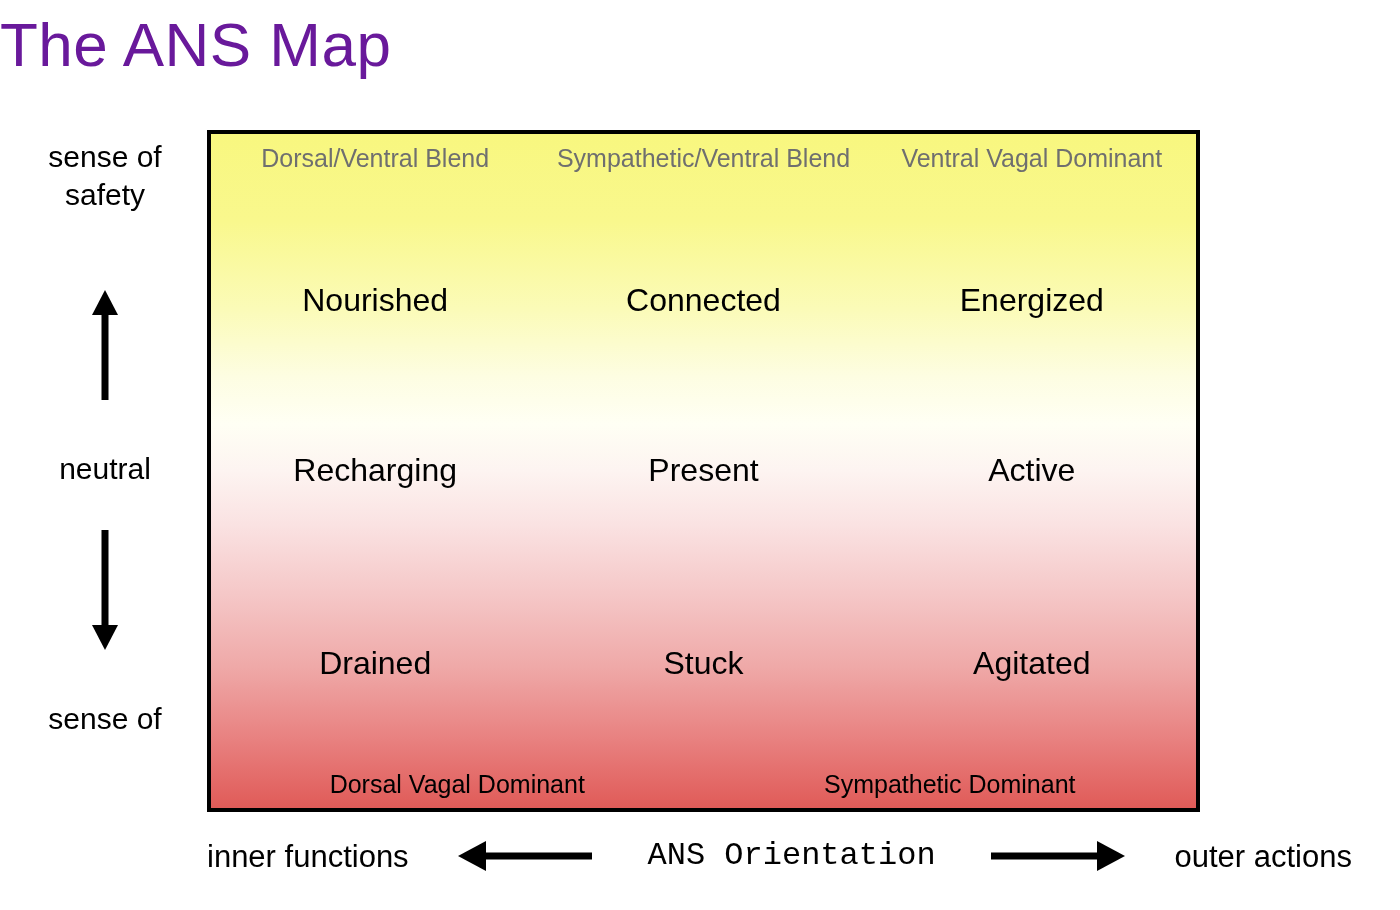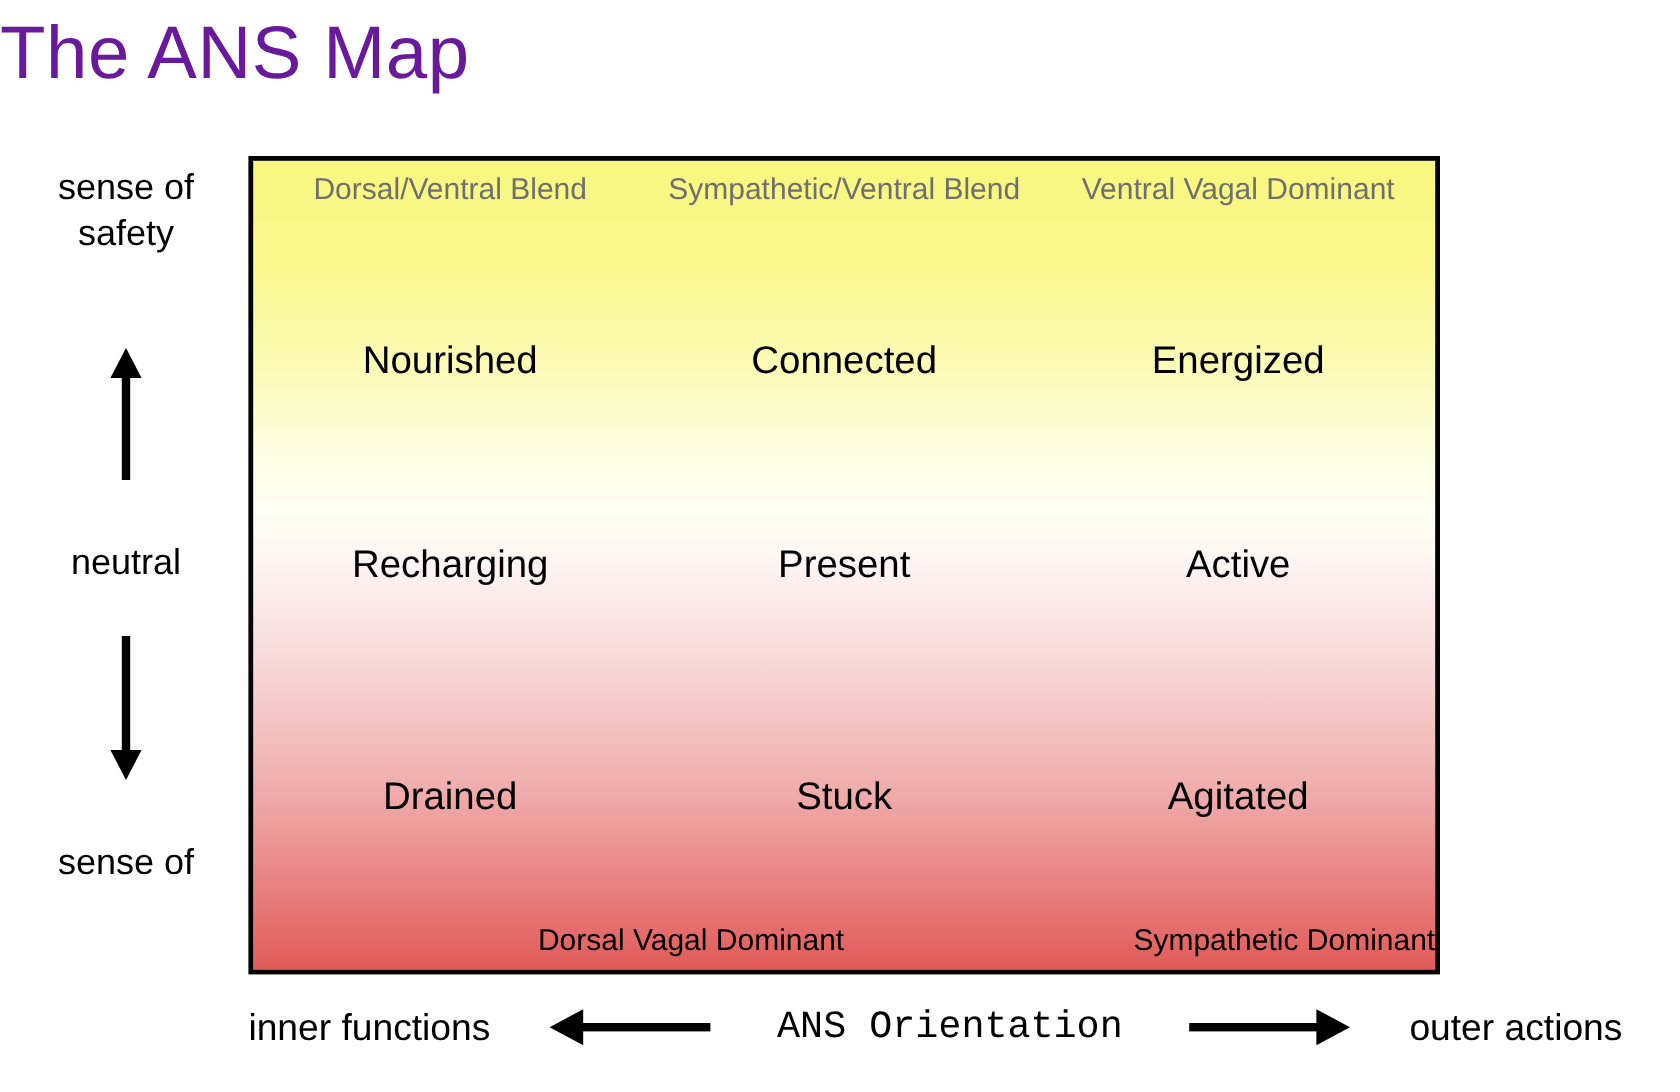--- a/index.html
+++ b/index.html
@@ -72,21 +72,20 @@
   #band-r3     { top: 485px; margin-top: 28px; }
   #band-bottom { top: 638px; }
 
   #band-top .cell {
     font-size: 25px;
     color: #6f6f6f;
   }
   #band-bottom .cell {
     font-size: 25px;
     color: #000000;
-    text-align: right;
   }
   #band-r1 .cell, #band-r2 .cell, #band-r3 .cell {
     font-size: 32px;
     color: #000000;
   }
 
   
   #y-axis {
     position: absolute;
     left: 10px;

